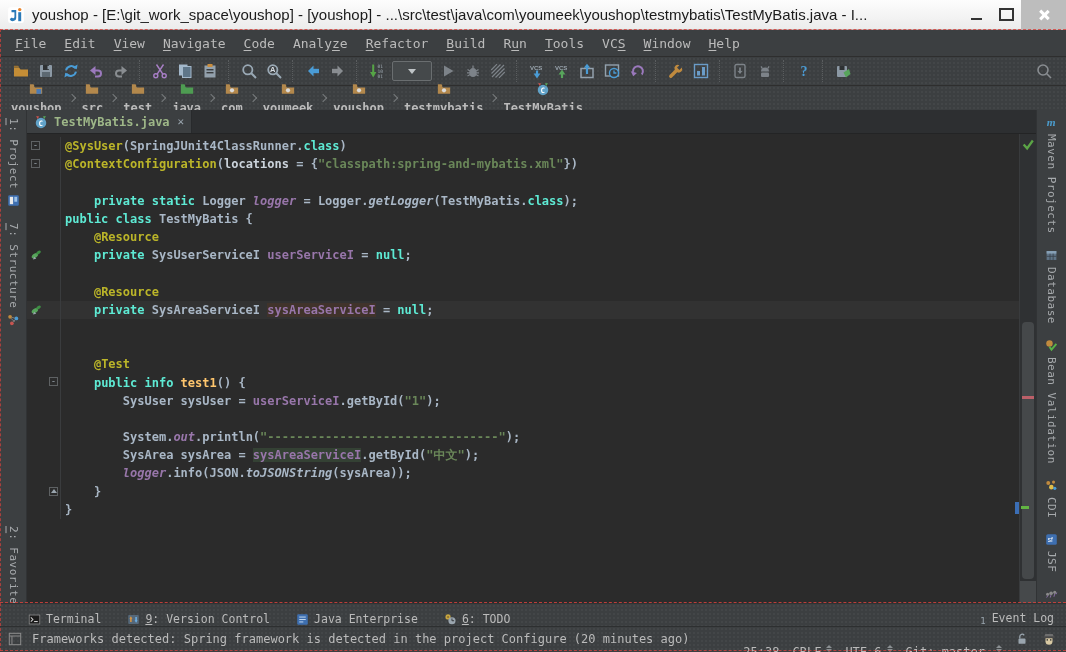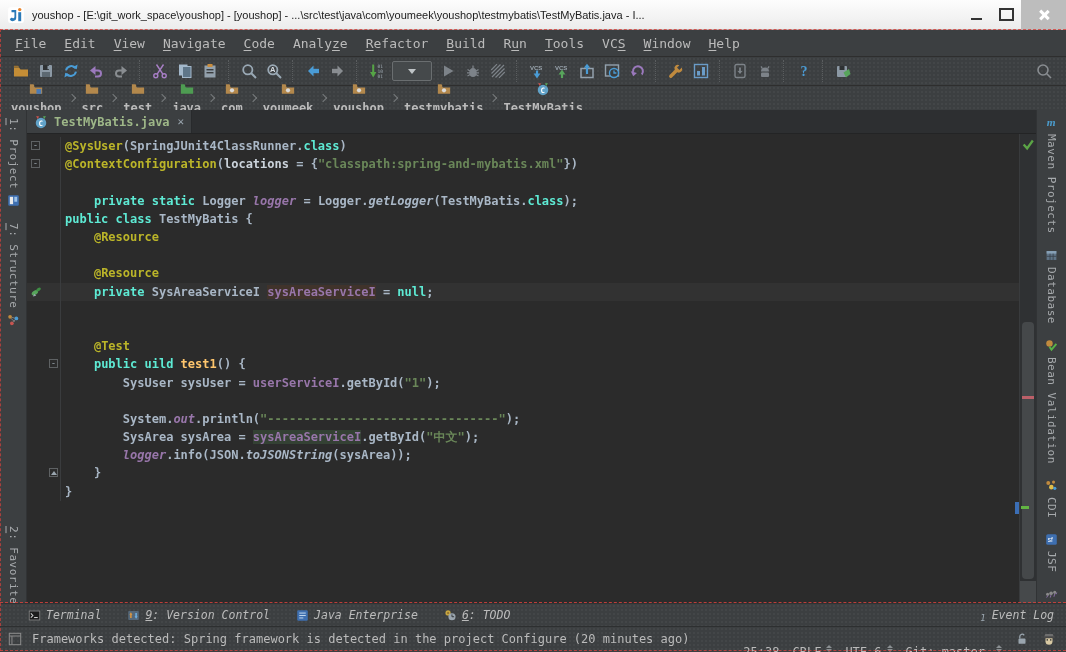--- a/index.html
+++ b/index.html
@@ -2,21 +2,21 @@
 <html><head>
 <meta charset="utf-8">
 <style>
   html,body{margin:0;padding:0;background:#2B2B2B;}
   .window{position:relative;width:1066px;height:652px;overflow:hidden;background:#3C3F41;
     font-family:"DejaVu Sans Mono", monospace;-webkit-font-smoothing:antialiased;}
   .dots{background-image:radial-gradient(rgba(255,255,255,.035) 1px, transparent 1.2px);background-size:4px 4px;}
 
   
   .titlebar{height:30px;background:linear-gradient(#FDFDFD,#ECECEC);display:flex;align-items:center;
-    padding-left:7px;font-family:"Liberation Sans", sans-serif;font-size:11px;color:#1b1b1b;border-bottom:1px solid #B9B9B9;box-sizing:border-box;}
+    padding-left:7px;font-family:"Liberation Sans", sans-serif;font-size:15px;color:#1b1b1b;border-bottom:1px solid #B9B9B9;box-sizing:border-box;}
   .app-ico{width:18px;height:18px;margin-right:7px;flex:none;}
   .app-ico svg{width:18px;height:18px;}
   .title-text{white-space:nowrap;overflow:hidden;}
   .win-controls{margin-left:auto;display:flex;align-items:center;height:100%;}
   .win-btn{width:30px;height:100%;display:grid;place-items:center;}
   .glyph-min{width:11px;height:2px;background:#333;margin-top:8px;}
   .glyph-max{width:11px;height:9px;border:2px solid #333;}
   .win-close{width:45px;background:#BDBDBD;}
   .glyph-x{position:relative;width:12px;height:12px;}
   .glyph-x::before,.glyph-x::after{content:"";position:absolute;left:5px;top:0;width:2.5px;height:12px;background:#FFF;}
@@ -79,21 +79,21 @@
   .errstripe{position:absolute;top:0;right:0;width:16px;bottom:0;background:#2F3133;border-left:1px solid #393B3D;}
   .es-check{position:absolute;top:3px;left:1px;width:14px;height:14px;}
   .es-check svg{width:14px;height:14px;}
   .es-thumb{position:absolute;top:188px;bottom:24px;left:2px;right:2px;background:#45484A;border-radius:4px;}
   .es-corner{position:absolute;bottom:0;left:0;right:0;height:22px;background:#46494B;}
   .mark-pink{position:absolute;top:262px;left:2px;right:2px;height:3px;background:#BC6069;}
   .mark-green{position:absolute;top:372px;left:1px;width:8px;height:3px;background:#62B543;}
   .mark-blue{position:absolute;top:368px;left:-5px;width:4px;height:12px;background:#3B6EB5;}
 
   
-  .bottombar{height:23px;border-top:1px solid #303233;display:flex;align-items:center;padding:0 12px 0 28px;box-sizing:border-box;font-size:11.5px;color:#BBBBBB;gap:30px;font-style:italic;}
+  .bottombar{height:23px;border-top:1px solid #303233;display:flex;align-items:flex-end;padding:0 12px 0 28px;box-sizing:border-box;font-size:11.5px;color:#BBBBBB;gap:30px;}
   .bb-item{display:flex;align-items:center;gap:5px;cursor:default;white-space:nowrap;}
   .bb-item .ico svg{width:13px;height:13px;}
   .bb-right{margin-left:auto;display:flex;align-items:center;gap:4px;}
   .badge{font-size:9px;color:#9AA5AE;margin:6px 2px 0 -2px;}
 
   
   .statusbar{height:26px;border-top:1px solid #2D2F30;display:flex;align-items:center;padding:0 10px 2px 8px;box-sizing:border-box;font-size:12px;color:#BBBBBB;}
   .sb-msg{margin-left:10px;white-space:nowrap;}
   .sb-right{margin-left:auto;display:flex;align-items:center;gap:13px;white-space:nowrap;}
   .sb-seg{display:flex;gap:3px;margin-top:27px;}
@@ -558,31 +558,36 @@
         </div>
       </div>
       <div class="editor dots">
         <div class="code" id="code">
             <div class="crow"><span class="gut"><span class="fm fleft">-</span></span><span class="cline"><span class="tk-a">@SysUser</span><span class="tk-d">(SpringJUnit4ClassRunner.</span><span class="tk-k">class</span><span class="tk-d">)</span></span></div>
             <div class="crow"><span class="gut"><span class="fm fleft">-</span></span><span class="cline"><span class="tk-a">@ContextConfiguration</span><span class="tk-d">(</span><span class="tk-db">locations</span><span class="tk-d"> = {</span><span class="tk-s">"classpath:spring-and-mybatis.xml"</span><span class="tk-d">})</span></span></div>
             <div class="crow"><span class="gut"></span><span class="cline"></span></div>
             <div class="crow"><span class="gut"></span><span class="cline"><span class="tk-d">    </span><span class="tk-k">private static </span><span class="tk-d">Logger </span><span class="tk-sf">logger</span><span class="tk-d"> = Logger.</span><span class="tk-sm">getLogger</span><span class="tk-d">(TestMyBatis.</span><span class="tk-k">class</span><span class="tk-d">);</span></span></div>
             <div class="crow"><span class="gut"></span><span class="cline"><span class="tk-k">public class </span><span class="tk-d">TestMyBatis {</span></span></div>
             <div class="crow"><span class="gut"></span><span class="cline"><span class="tk-d">    </span><span class="tk-a">@Resource</span></span></div>
+            <div class="crow"><span class="gut"><span class="ico"><svg viewBox="0 0 16 16">
+                    <ellipse cx="6" cy="9.5" rx="4.4" ry="2.6" fill="#58A55C" transform="rotate(-35 6 9.5)"></ellipse>
+                    <ellipse cx="10.5" cy="5.5" rx="3.2" ry="1.9" fill="#3E8E44" transform="rotate(-35 10.5 5.5)"></ellipse>
+                    <path d="M3.5 14.2l4.2-.9-2.4-2.4z" fill="#9AA5AE"></path>
+                  </svg></span></span><span class="cline"><span class="tk-d">    </span><span class="tk-k">private </span><span class="tk-d">SysUserServiceI </span><span class="tk-f">userServiceI</span><span class="tk-d"> = </span><span class="tk-k">null</span><span class="tk-d">;</span></span></div>
             <div class="crow"><span class="gut"></span><span class="cline"></span></div>
             <div class="crow"><span class="gut"></span><span class="cline"><span class="tk-d">    </span><span class="tk-a">@Resource</span></span></div>
             <div class="crow cur"><span class="gut"><span class="ico"><svg viewBox="0 0 16 16">
                     <ellipse cx="6" cy="9.5" rx="4.4" ry="2.6" fill="#58A55C" transform="rotate(-35 6 9.5)"></ellipse>
                     <ellipse cx="10.5" cy="5.5" rx="3.2" ry="1.9" fill="#3E8E44" transform="rotate(-35 10.5 5.5)"></ellipse>
                     <path d="M3.5 14.2l4.2-.9-2.4-2.4z" fill="#9AA5AE"></path>
                   </svg></span></span><span class="cline"><span class="tk-d">    </span><span class="tk-k">private </span><span class="tk-d">SysAreaServiceI </span><span class="tk-f tk-hw">sysAreaServiceI</span><span class="tk-d"> = </span><span class="tk-k">null</span><span class="tk-d">;</span></span></div>
             <div class="crow"><span class="gut"></span><span class="cline"></span></div>
             <div class="crow"><span class="gut"></span><span class="cline"></span></div>
             <div class="crow"><span class="gut"></span><span class="cline"><span class="tk-d">    </span><span class="tk-a">@Test</span></span></div>
-            <div class="crow"><span class="gut"><span class="fm fright">-</span></span><span class="cline"><span class="tk-d">    </span><span class="tk-k">public uild </span><span class="tk-m">test1</span><span class="tk-d">() {</span></span></div>
+            <div class="crow"><span class="gut"><span class="fm fright">-</span></span><span class="cline"><span class="tk-d">    </span><span class="tk-k">public info </span><span class="tk-m">test1</span><span class="tk-d">() {</span></span></div>
             <div class="crow"><span class="gut"></span><span class="cline"><span class="tk-d">        SysUser sysUser = </span><span class="tk-f">userServiceI</span><span class="tk-d">.getById(</span><span class="tk-s">"1"</span><span class="tk-d">);</span></span></div>
             <div class="crow"><span class="gut"></span></div>
             <div class="crow"><span class="gut"></span><span class="cline"><span class="tk-d">        System.</span><span class="tk-sf">out</span><span class="tk-d">.println(</span><span class="tk-s">"--------------------------------"</span><span class="tk-d">);</span></span></div>
             <div class="crow"><span class="gut"></span><span class="cline"><span class="tk-d">        SysArea sysArea = </span><span class="tk-f tk-hr">sysAreaServiceI</span><span class="tk-d">.getById(</span><span class="tk-s">"中文"</span><span class="tk-d">);</span></span></div>
             <div class="crow"><span class="gut"></span><span class="cline"><span class="tk-d">        </span><span class="tk-sf">logger</span><span class="tk-d">.info(JSON.</span><span class="tk-sm">toJSONString</span><span class="tk-d">(sysArea));</span></span></div>
             <div class="crow"><span class="gut"><span class="fm fe fright"></span></span><span class="cline"><span class="tk-d">    }</span></span></div>
             <div class="crow"><span class="gut"></span><span class="cline"><span class="tk-d">}</span></span></div>
           </div>
         <div class="errstripe">
           <span class="es-check ico">

